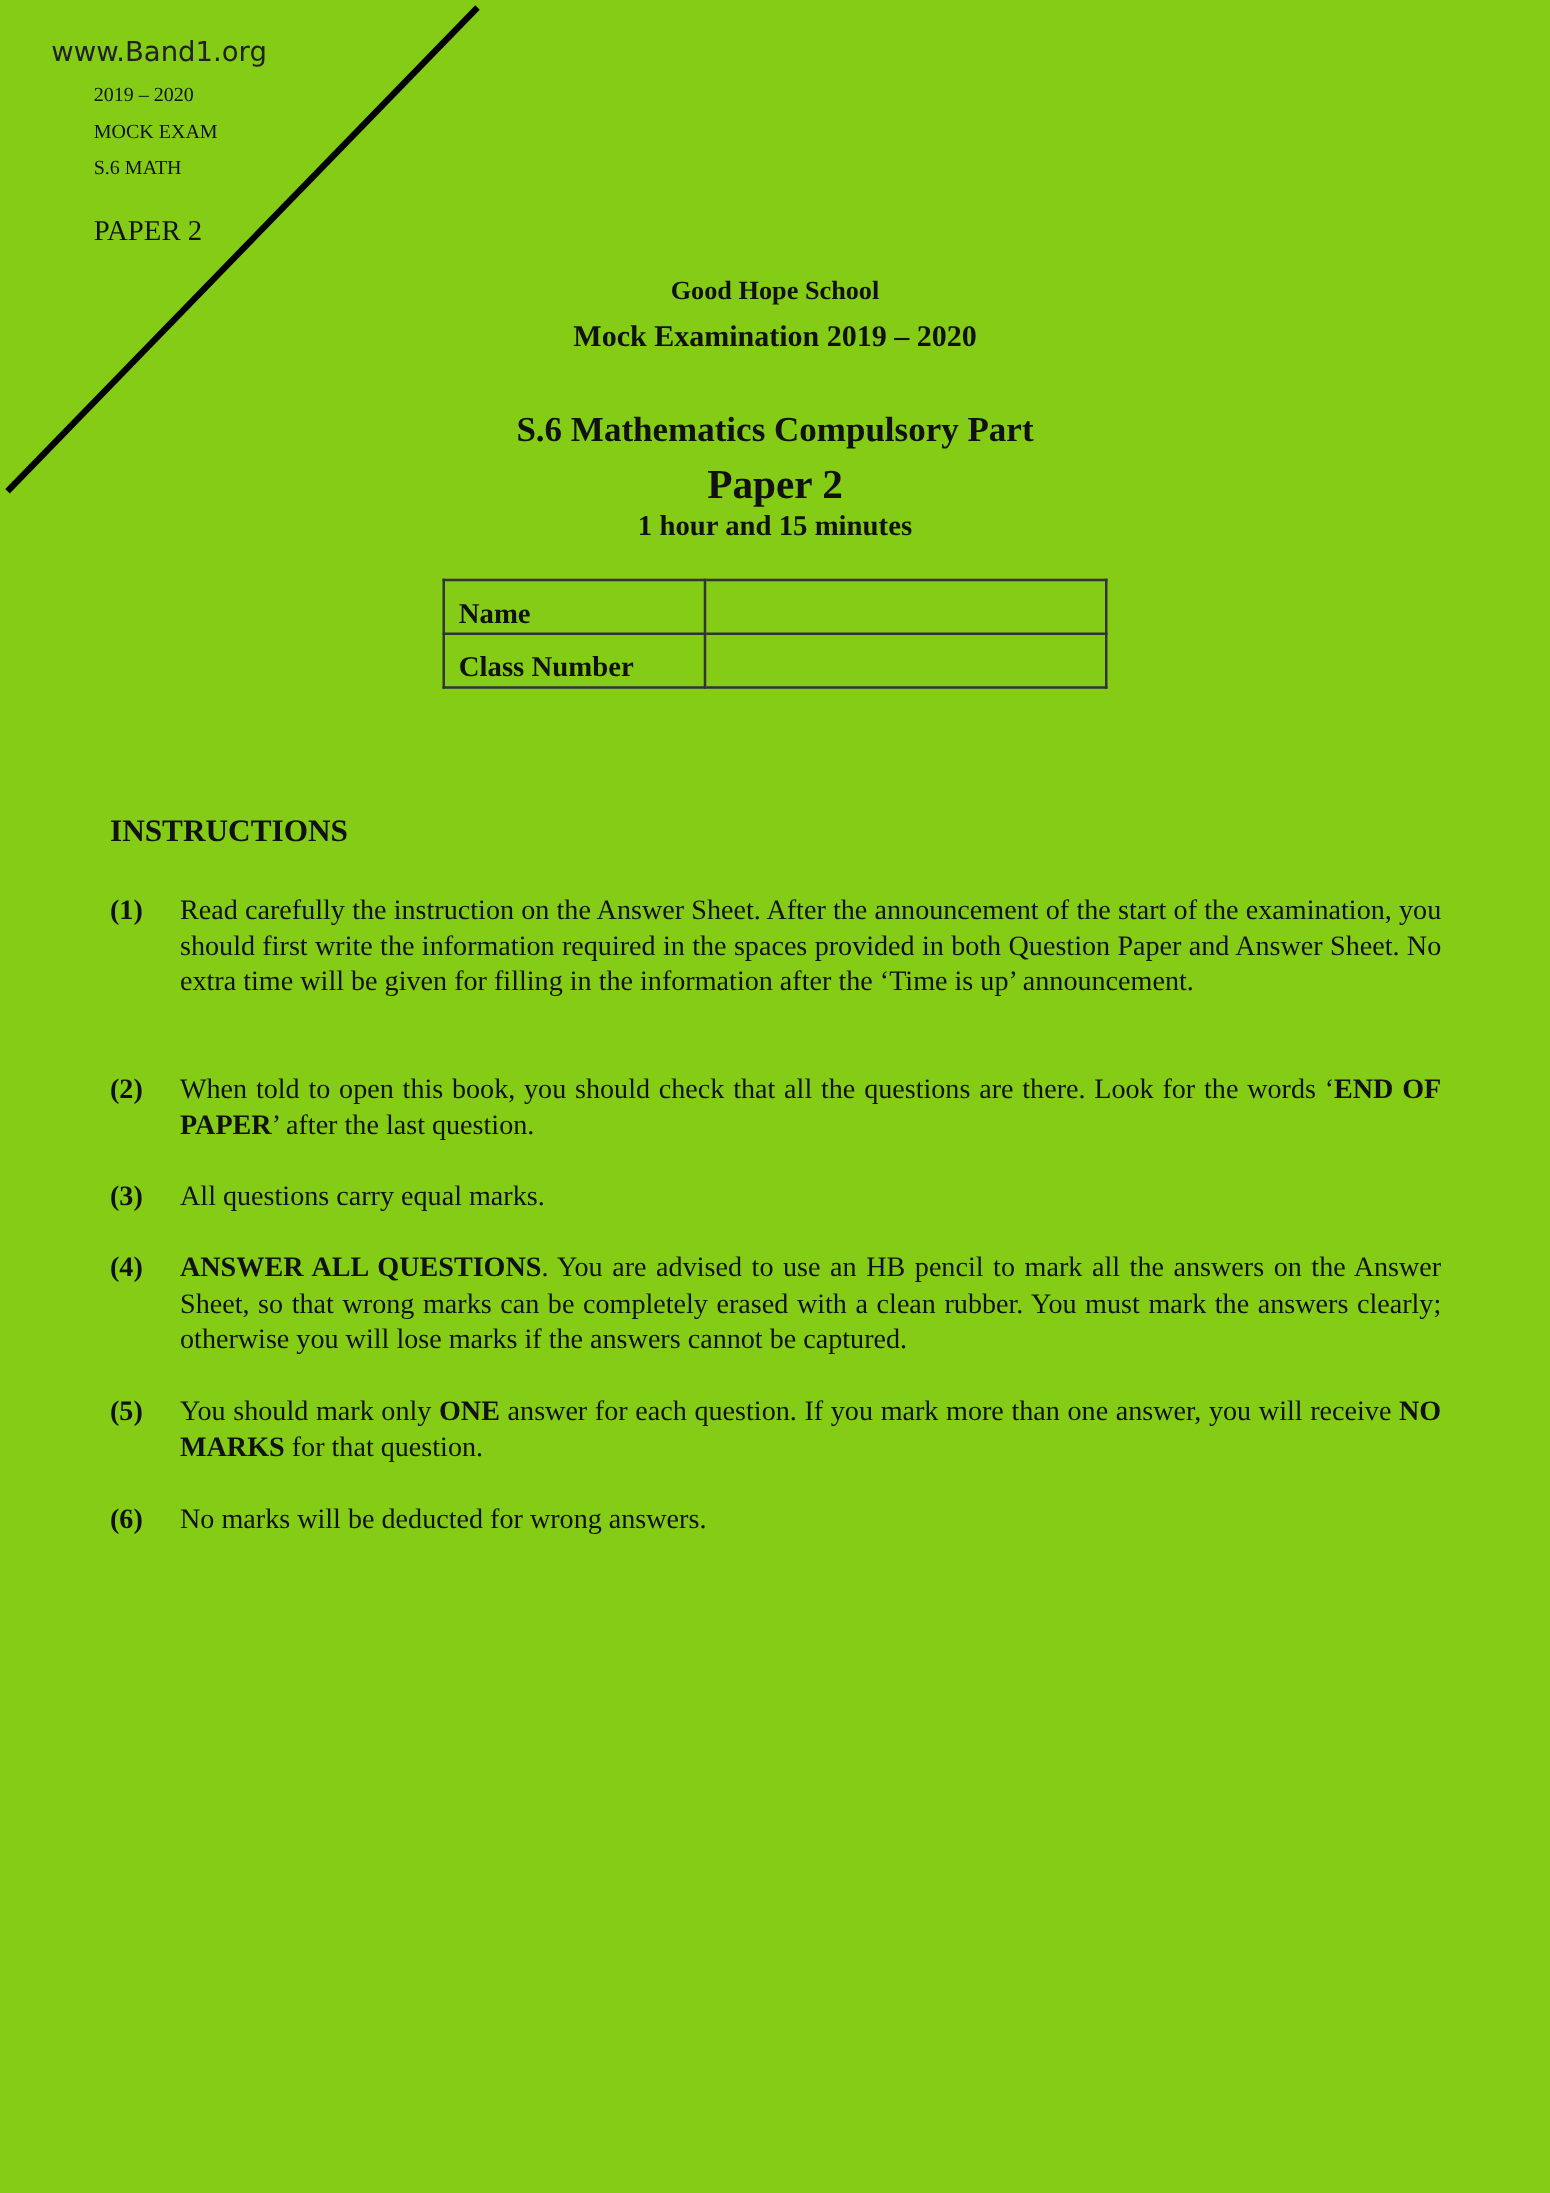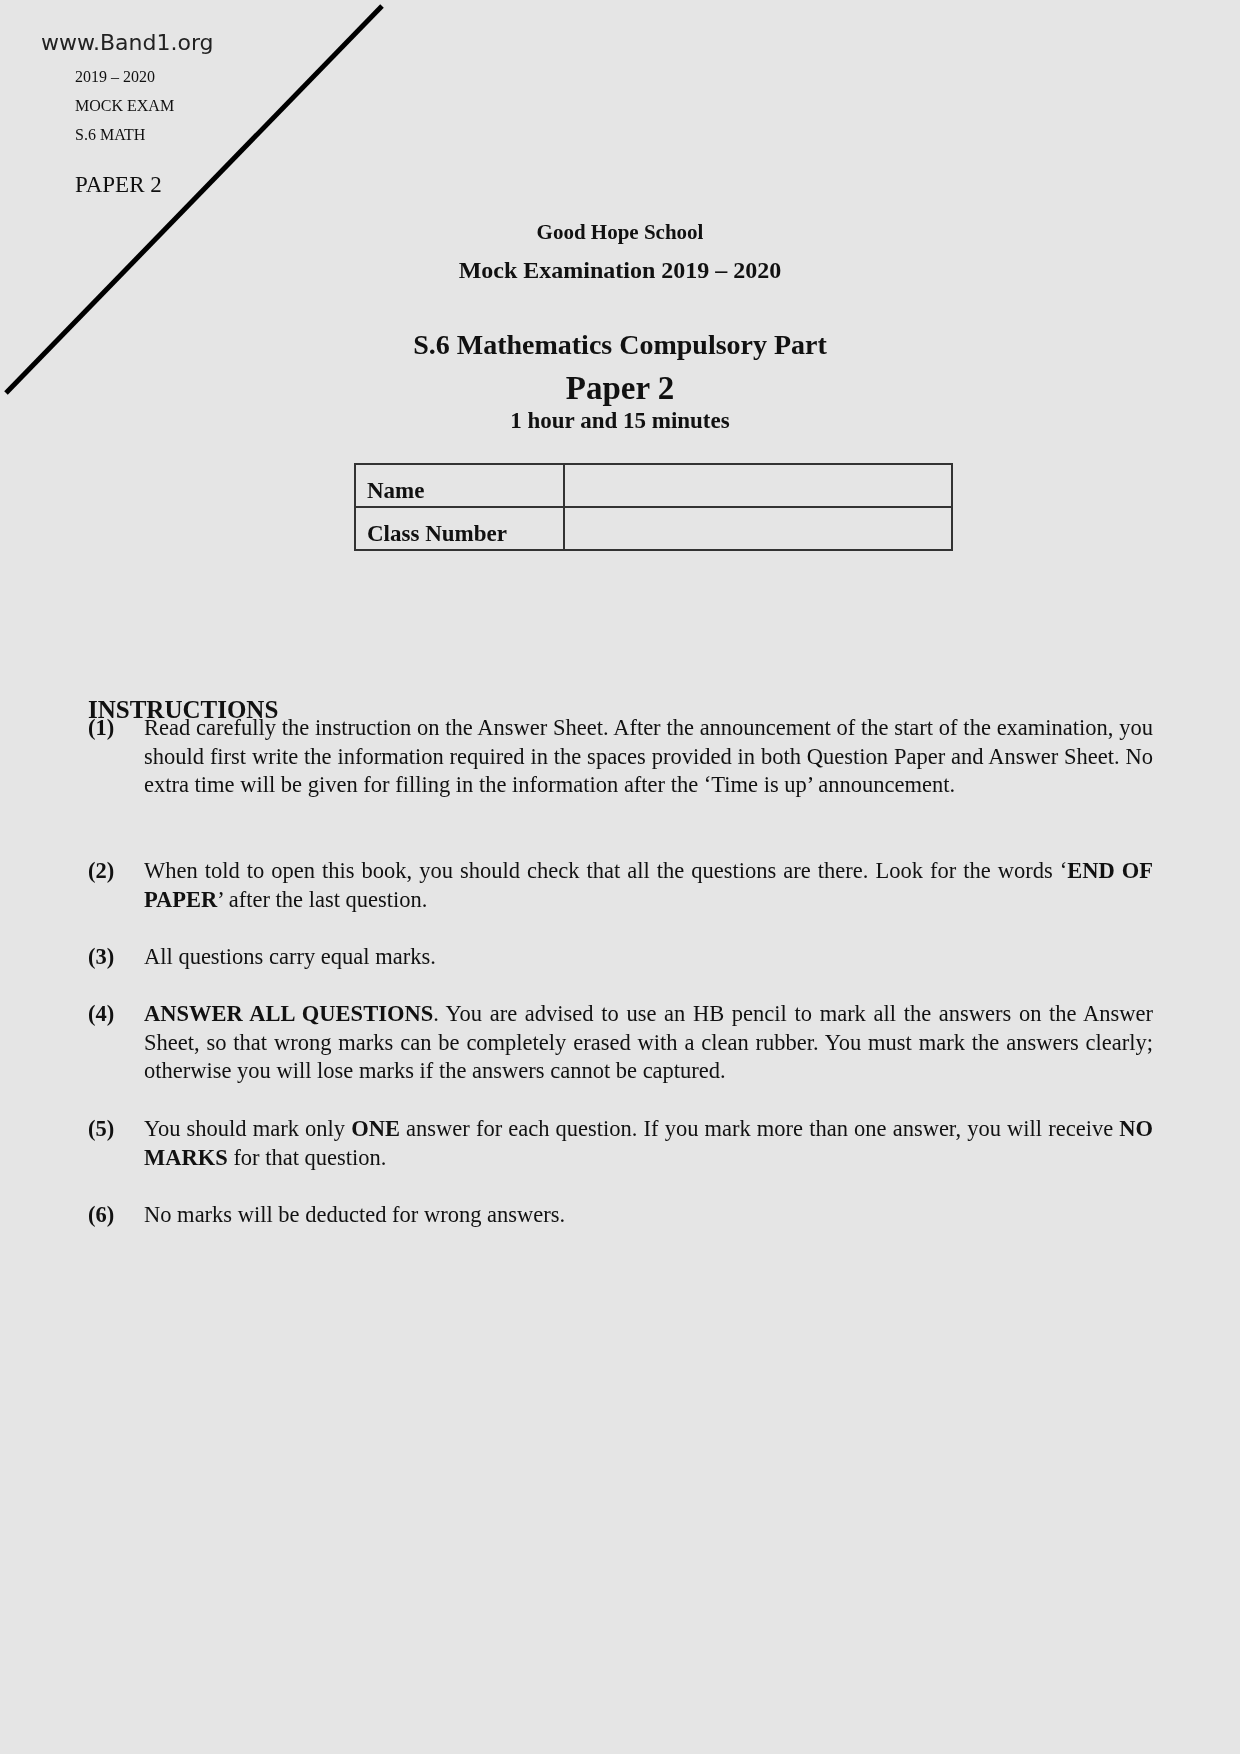--- a/index.html
+++ b/index.html
@@ -13,21 +13,21 @@
       position: relative;
       overflow: hidden;
       font-family: "Liberation Serif", "DejaVu Serif", serif;
       color: #111111;
     }
     .page {
       position: absolute;
       left: 0; top: 0;
       width: 1240px;
       height: 1754px;
-      background: #e5e5e5;
+      background: #84cc16;
     }
     .diagonal {
       position: absolute;
       left: 0; top: 0;
       width: 420px;
       height: 420px;
       pointer-events: none;
     }
     .watermark {
       position: absolute;
@@ -78,21 +78,21 @@
       font-size: 33px;
     }
     .title-duration {
       top: 408px;
       font-size: 23px;
     }
     .info-table {
       position: absolute;
       left: 354px;
       top: 463px;
-      width: 599px;
+      width: 532px;
       border-collapse: collapse;
       border: 2px solid #7f1d1d;
     }
     .info-table td {
       border: 2px solid #333333;
       height: 39px;
       padding: 0;
       vertical-align: bottom;
     }
     .info-table td.label {
@@ -105,21 +105,20 @@
     .info-table td.value {
       width: auto;
     }
     .instructions-heading {
       position: absolute;
       left: 88px;
       top: 652px;
       font-weight: bold;
       font-size: 25px;
       letter-spacing: 0px;
-      margin-top: 44px;
     }
     .instruction {
       position: absolute;
       left: 88px;
       width: 1065px;
       font-size: 22.5px;
       line-height: 28.7px;
     }
     .instruction .num {
       position: absolute;

